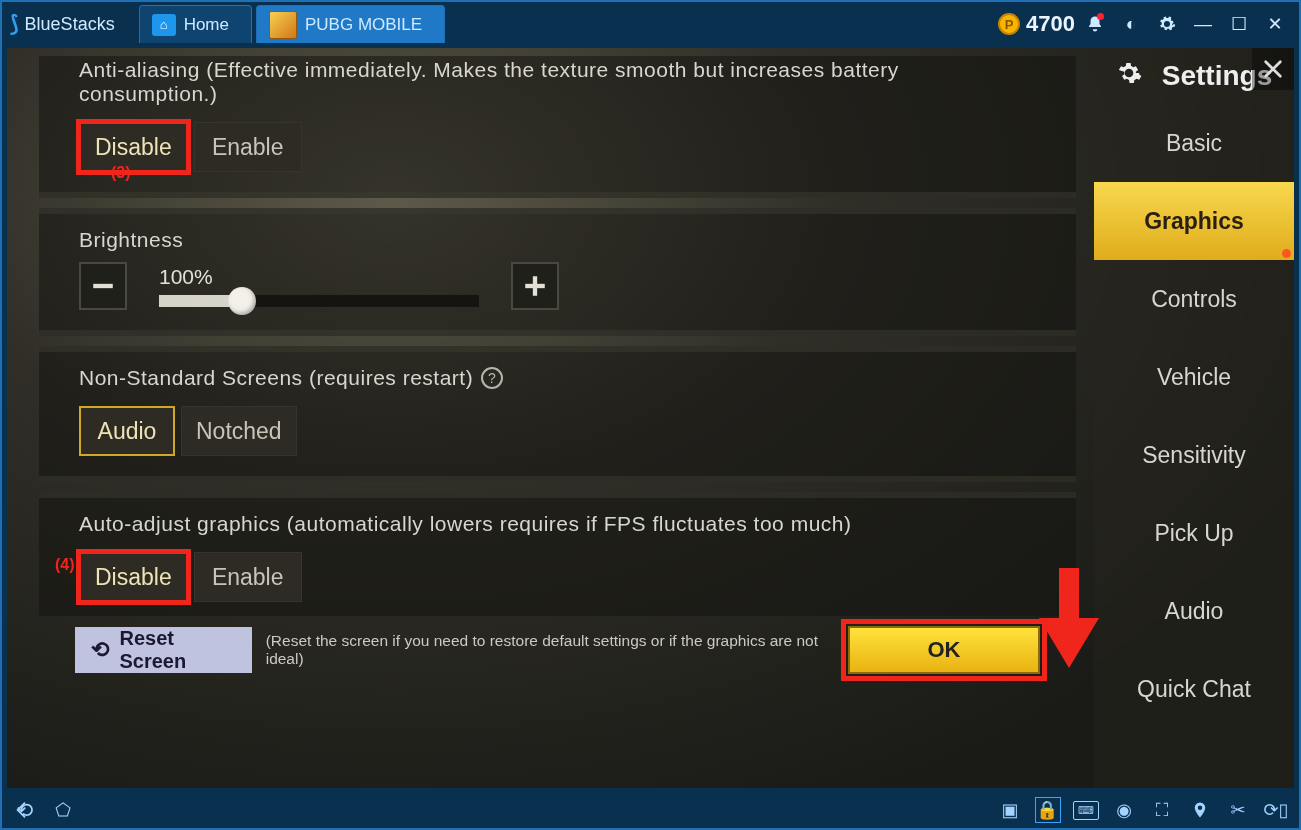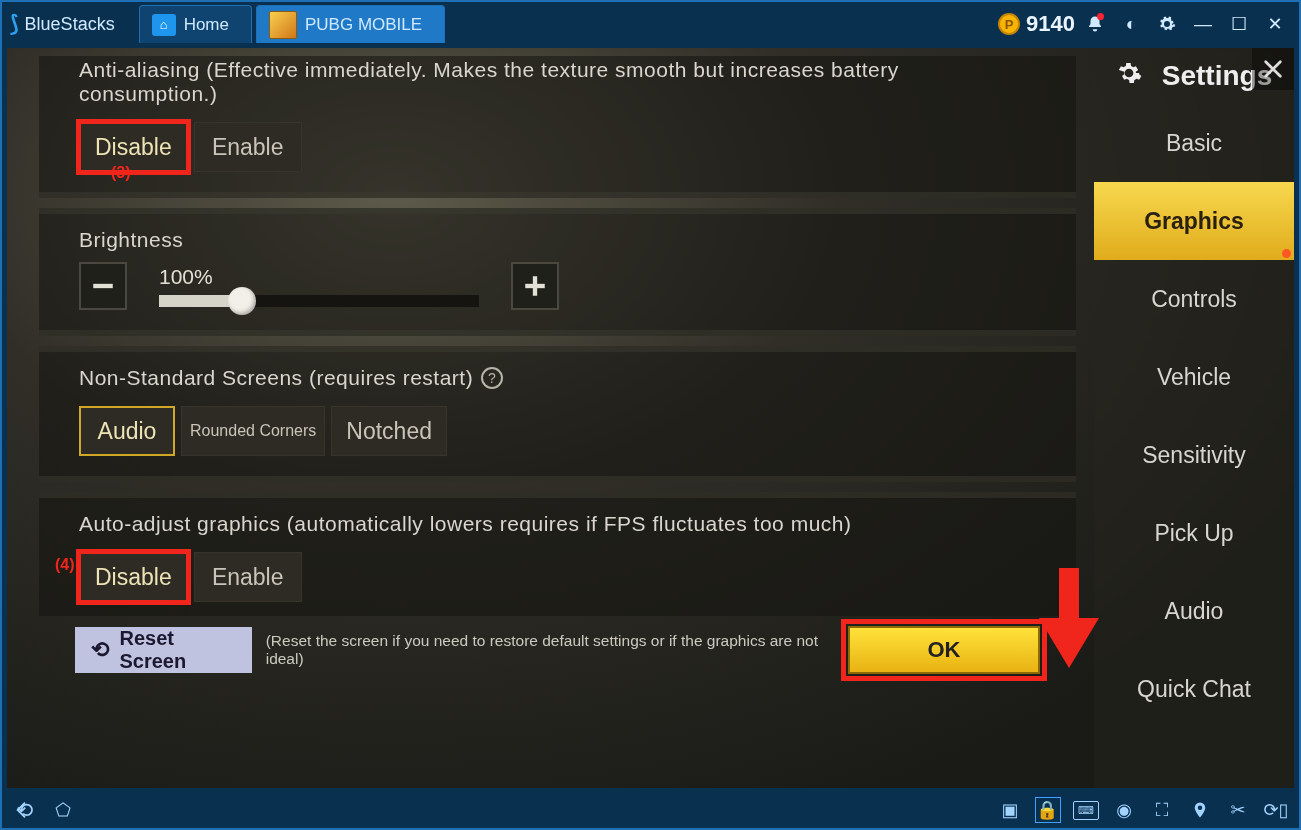--- a/index.html
+++ b/index.html
@@ -229,21 +229,21 @@
     <span class="tab-icon-home">⌂</span>
     <span>Home</span>
   </div>
   <div class="tab active">
     <span class="tab-icon-pubg"></span>
     <span>PUBG MOBILE</span>
   </div>
   <div class="spacer"></div>
   <div class="currency">
     <span class="coin">P</span>
-    <span>9140</span>
+    <span>4700</span>
   </div>
   <div class="tb-icon">
     <svg viewBox="0 0 24 24" width="18" height="18" fill="#cfe9ff">
         <path d="M12 2a6 6 0 00-6 6v4l-2 3v1h16v-1l-2-3V8a6 6 0 00-6-6zm0 20a3 3 0 003-3H9a3 3 0 003 3z"></path>
       </svg>
     <span class="bell-dot"></span>
   </div>
   <div class="tb-icon">◐</div>
   <div class="tb-icon">
     <svg viewBox="0 0 24 24" width="18" height="18" fill="#cfe9ff">
@@ -292,21 +292,20 @@
       </div>
     </div>
 
     <div class="panel">
       <div class="label">
         <span>Non-Standard Screens (requires restart)</span>
         <span class="help">?</span>
       </div>
       <div class="opt-row">
         <div class="opt selected" style="min-width:96px">Audio</div>
-        <div class="opt small" style="min-width:130px">Rounded Corners</div>
         <div class="opt" style="min-width:108px">Notched</div>
       </div>
     </div>
 
     <div class="panel" style="border-bottom:none; padding-bottom:14px;">
       <div class="label">Auto-adjust graphics (automatically lowers requires if FPS fluctuates too much)</div>
       <div class="opt-row">
         <div class="opt selected red-highlight-box">Disable</div>
         <div class="opt">Enable</div>
       </div>

